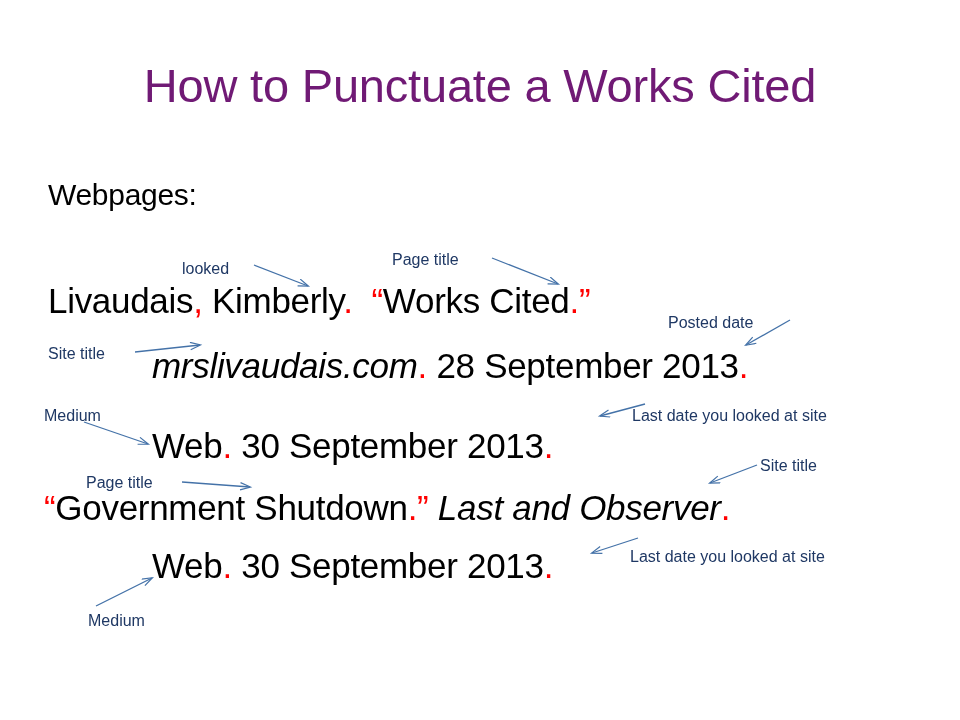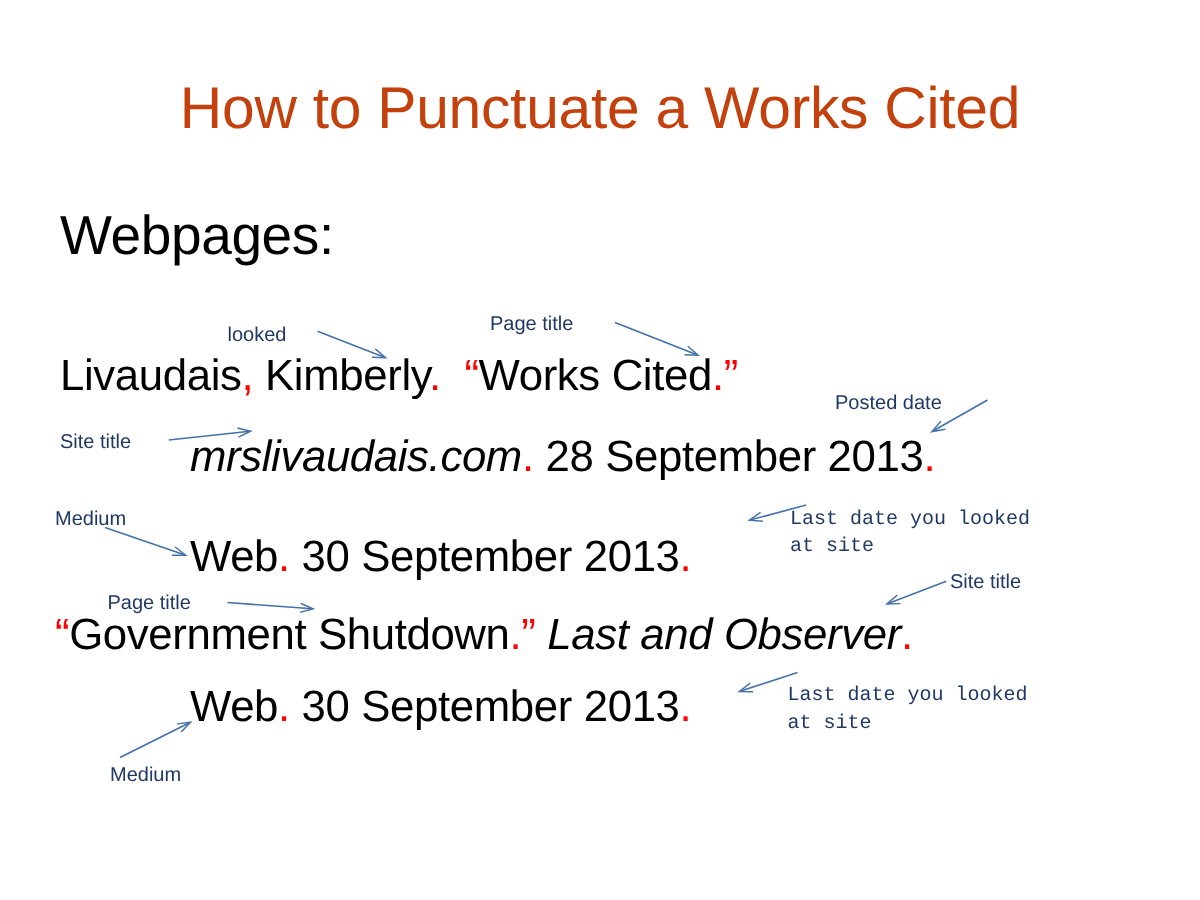--- a/index.html
+++ b/index.html
@@ -21,61 +21,61 @@
   
   #slide-title {
     position: absolute;
     left: 0;
     top: 58px;
     width: 960px;
     text-align: center;
     font-family: "Liberation Sans", sans-serif;
     font-size: 47px;
     font-weight: 400;
-    color: #c2410c;
+    color: #701a75;
     letter-spacing: -0.2px;
     white-space: nowrap;
   }
 
   
   .body-line {
     position: absolute;
     font-family: "Liberation Sans", sans-serif;
     font-size: 35px;
     font-weight: 400;
     color: #000000;
     white-space: nowrap;
     letter-spacing: -0.3px;
   }
   .red { color: #ff0000; }
   .ital { font-style: italic; }
 
   #line-webpages {
     left: 48px;
-    top: 164px;
-    font-size: 44px;
+    top: 178px;
+    font-size: 30px;
     text-align: center;
   }
   #line-cite1a { left: 48px; top: 281px; }
   #line-cite1b { left: 152px; top: 346px; }
   #line-cite1c { left: 152px; top: 426px; }
   #line-cite2a { left: 44px; top: 488px; }
   #line-cite2b { left: 152px; top: 546px; }
 
   
   .annot {
     position: absolute;
     font-family: "Liberation Sans", sans-serif;
     font-size: 16px;
     font-weight: 400;
     color: #1f3864;
     white-space: nowrap;
     line-height: 1.35;
   }
-  .annot.two-line { white-space: normal; width: 210px; font-family: Liberation Mono, monospace; }
+  .annot.two-line { white-space: normal; width: 210px; }
 
   #annot-author       { left: 182px; top: 258px; }
   #annot-pagetitle-1  { left: 392px; top: 249px; }
   #annot-posteddate   { left: 668px; top: 312px; }
   #annot-sitetitle-1  { left: 48px;  top: 343px; }
   #annot-medium-1     { left: 44px;  top: 405px; }
   #annot-lastdate-1   { left: 632px; top: 405px; }
   #annot-pagetitle-2  { left: 86px;  top: 472px; }
   #annot-sitetitle-2  { left: 760px; top: 455px; }
   #annot-lastdate-2   { left: 630px; top: 546px; }

